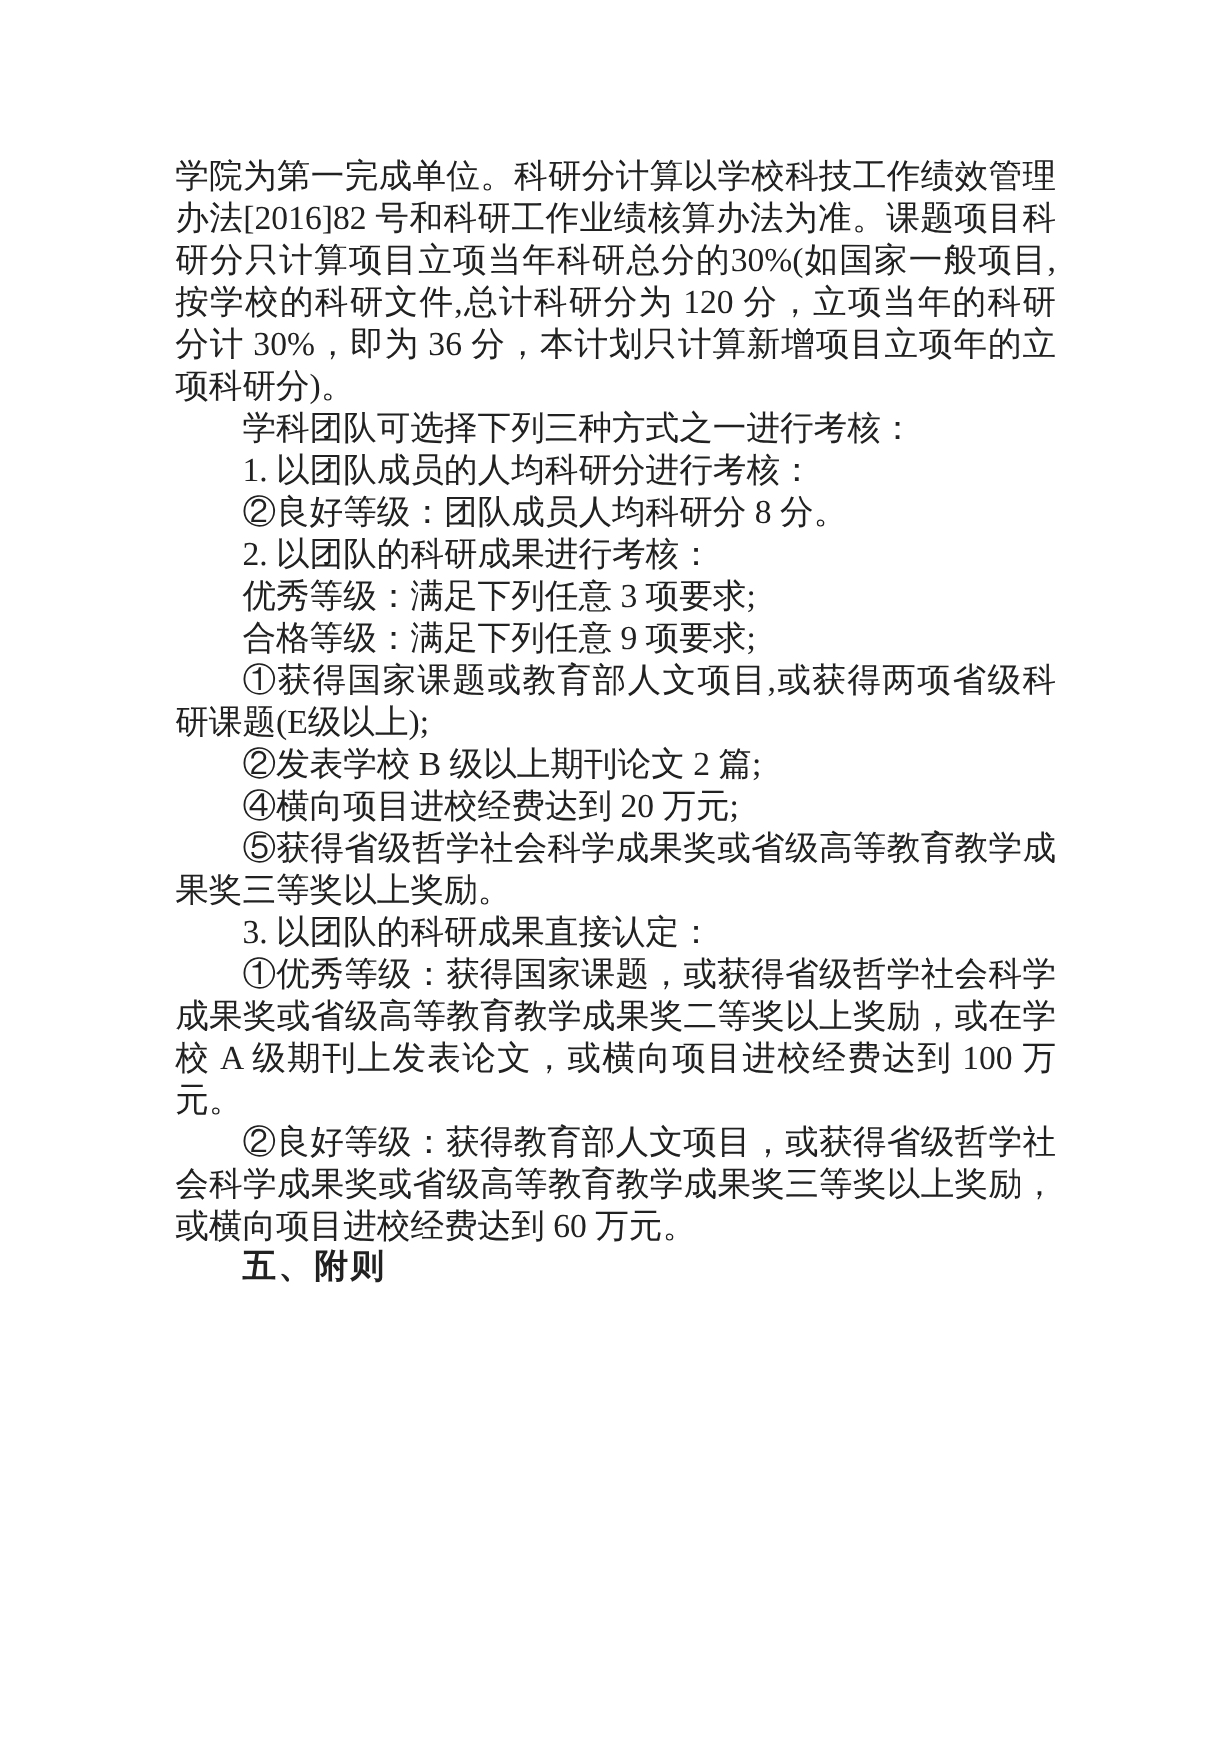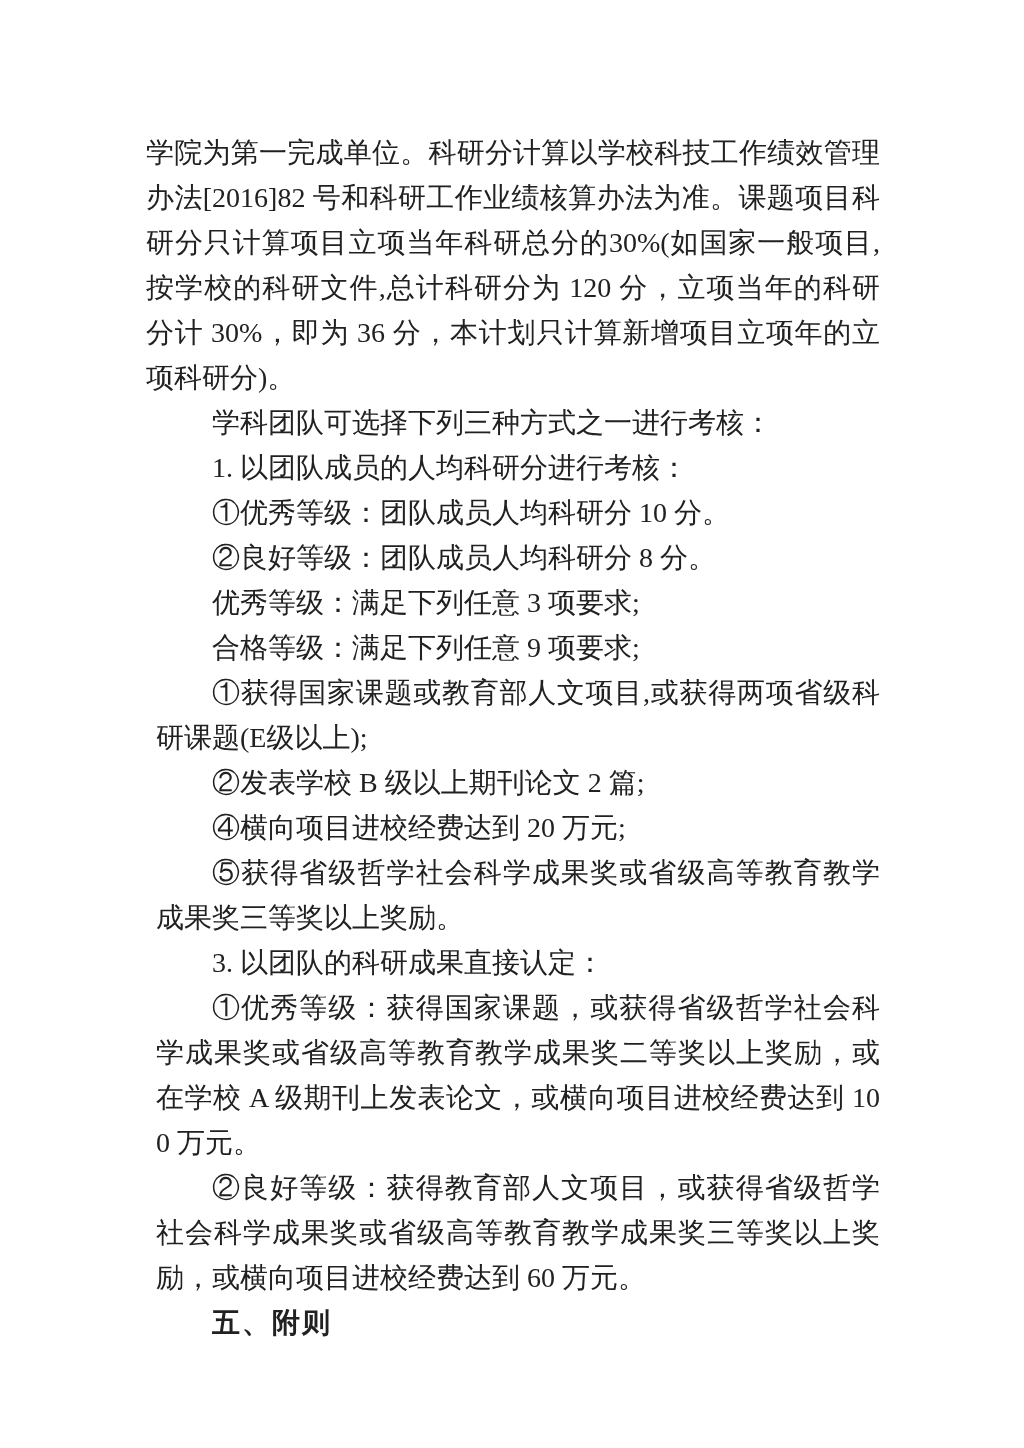--- a/index.html
+++ b/index.html
@@ -22,45 +22,44 @@
   }
   .text-block {
     position: absolute;
     left: 146px;
     top: 130px;
     width: 734px;
   }
   .para {
     margin: 0;
     font-size: 28px;
-    line-height: 45px;
+    line-height: 35px;
     text-align: justify;
     word-break: break-all;
   }
   .indent {
     text-indent: 2em;
-    margin-left: 10px;
   }
   .heading {
-    font-family: Liberation Serif, serif;
+    font-family: Liberation Mono, monospace;
     font-weight: 700;
     text-align: left;
     letter-spacing: 2px;
   }
 </style>
 </head>
 <body>
 
 <div class="page">
   <div class="text-block">
     <p class="para">学院为第一完成单位。科研分计算以学校科技工作绩效管理办法[2016]82 号和科研工作业绩核算办法为准。课题项目科研分只计算项目立项当年科研总分的30%(如国家一般项目,按学校的科研文件,总计科研分为 120 分，立项当年的科研分计 30%，即为 36 分，本计划只计算新增项目立项年的立项科研分)。</p>
     <p class="para indent">学科团队可选择下列三种方式之一进行考核：</p>
     <p class="para indent">1. 以团队成员的人均科研分进行考核：</p>
-    <p class="para indent">①优秀等级：团队成员人均科研分 10 分。</p>
     <p class="para indent">②良好等级：团队成员人均科研分 8 分。</p>
+    <p class="para indent">2. 以团队的科研成果进行考核：</p>
     <p class="para indent">优秀等级：满足下列任意 3 项要求;</p>
     <p class="para indent">合格等级：满足下列任意 9 项要求;</p>
     <p class="para indent">①获得国家课题或教育部人文项目,或获得两项省级科研课题(E级以上);</p>
     <p class="para indent">②发表学校 B 级以上期刊论文 2 篇;</p>
     <p class="para indent">④横向项目进校经费达到 20 万元;</p>
     <p class="para indent">⑤获得省级哲学社会科学成果奖或省级高等教育教学成果奖三等奖以上奖励。</p>
     <p class="para indent">3. 以团队的科研成果直接认定：</p>
     <p class="para indent">①优秀等级：获得国家课题，或获得省级哲学社会科学成果奖或省级高等教育教学成果奖二等奖以上奖励，或在学校 A 级期刊上发表论文，或横向项目进校经费达到 100 万元。</p>
     <p class="para indent">②良好等级：获得教育部人文项目，或获得省级哲学社会科学成果奖或省级高等教育教学成果奖三等奖以上奖励，或横向项目进校经费达到 60 万元。</p>
     <p class="para indent heading">五、附则</p>

